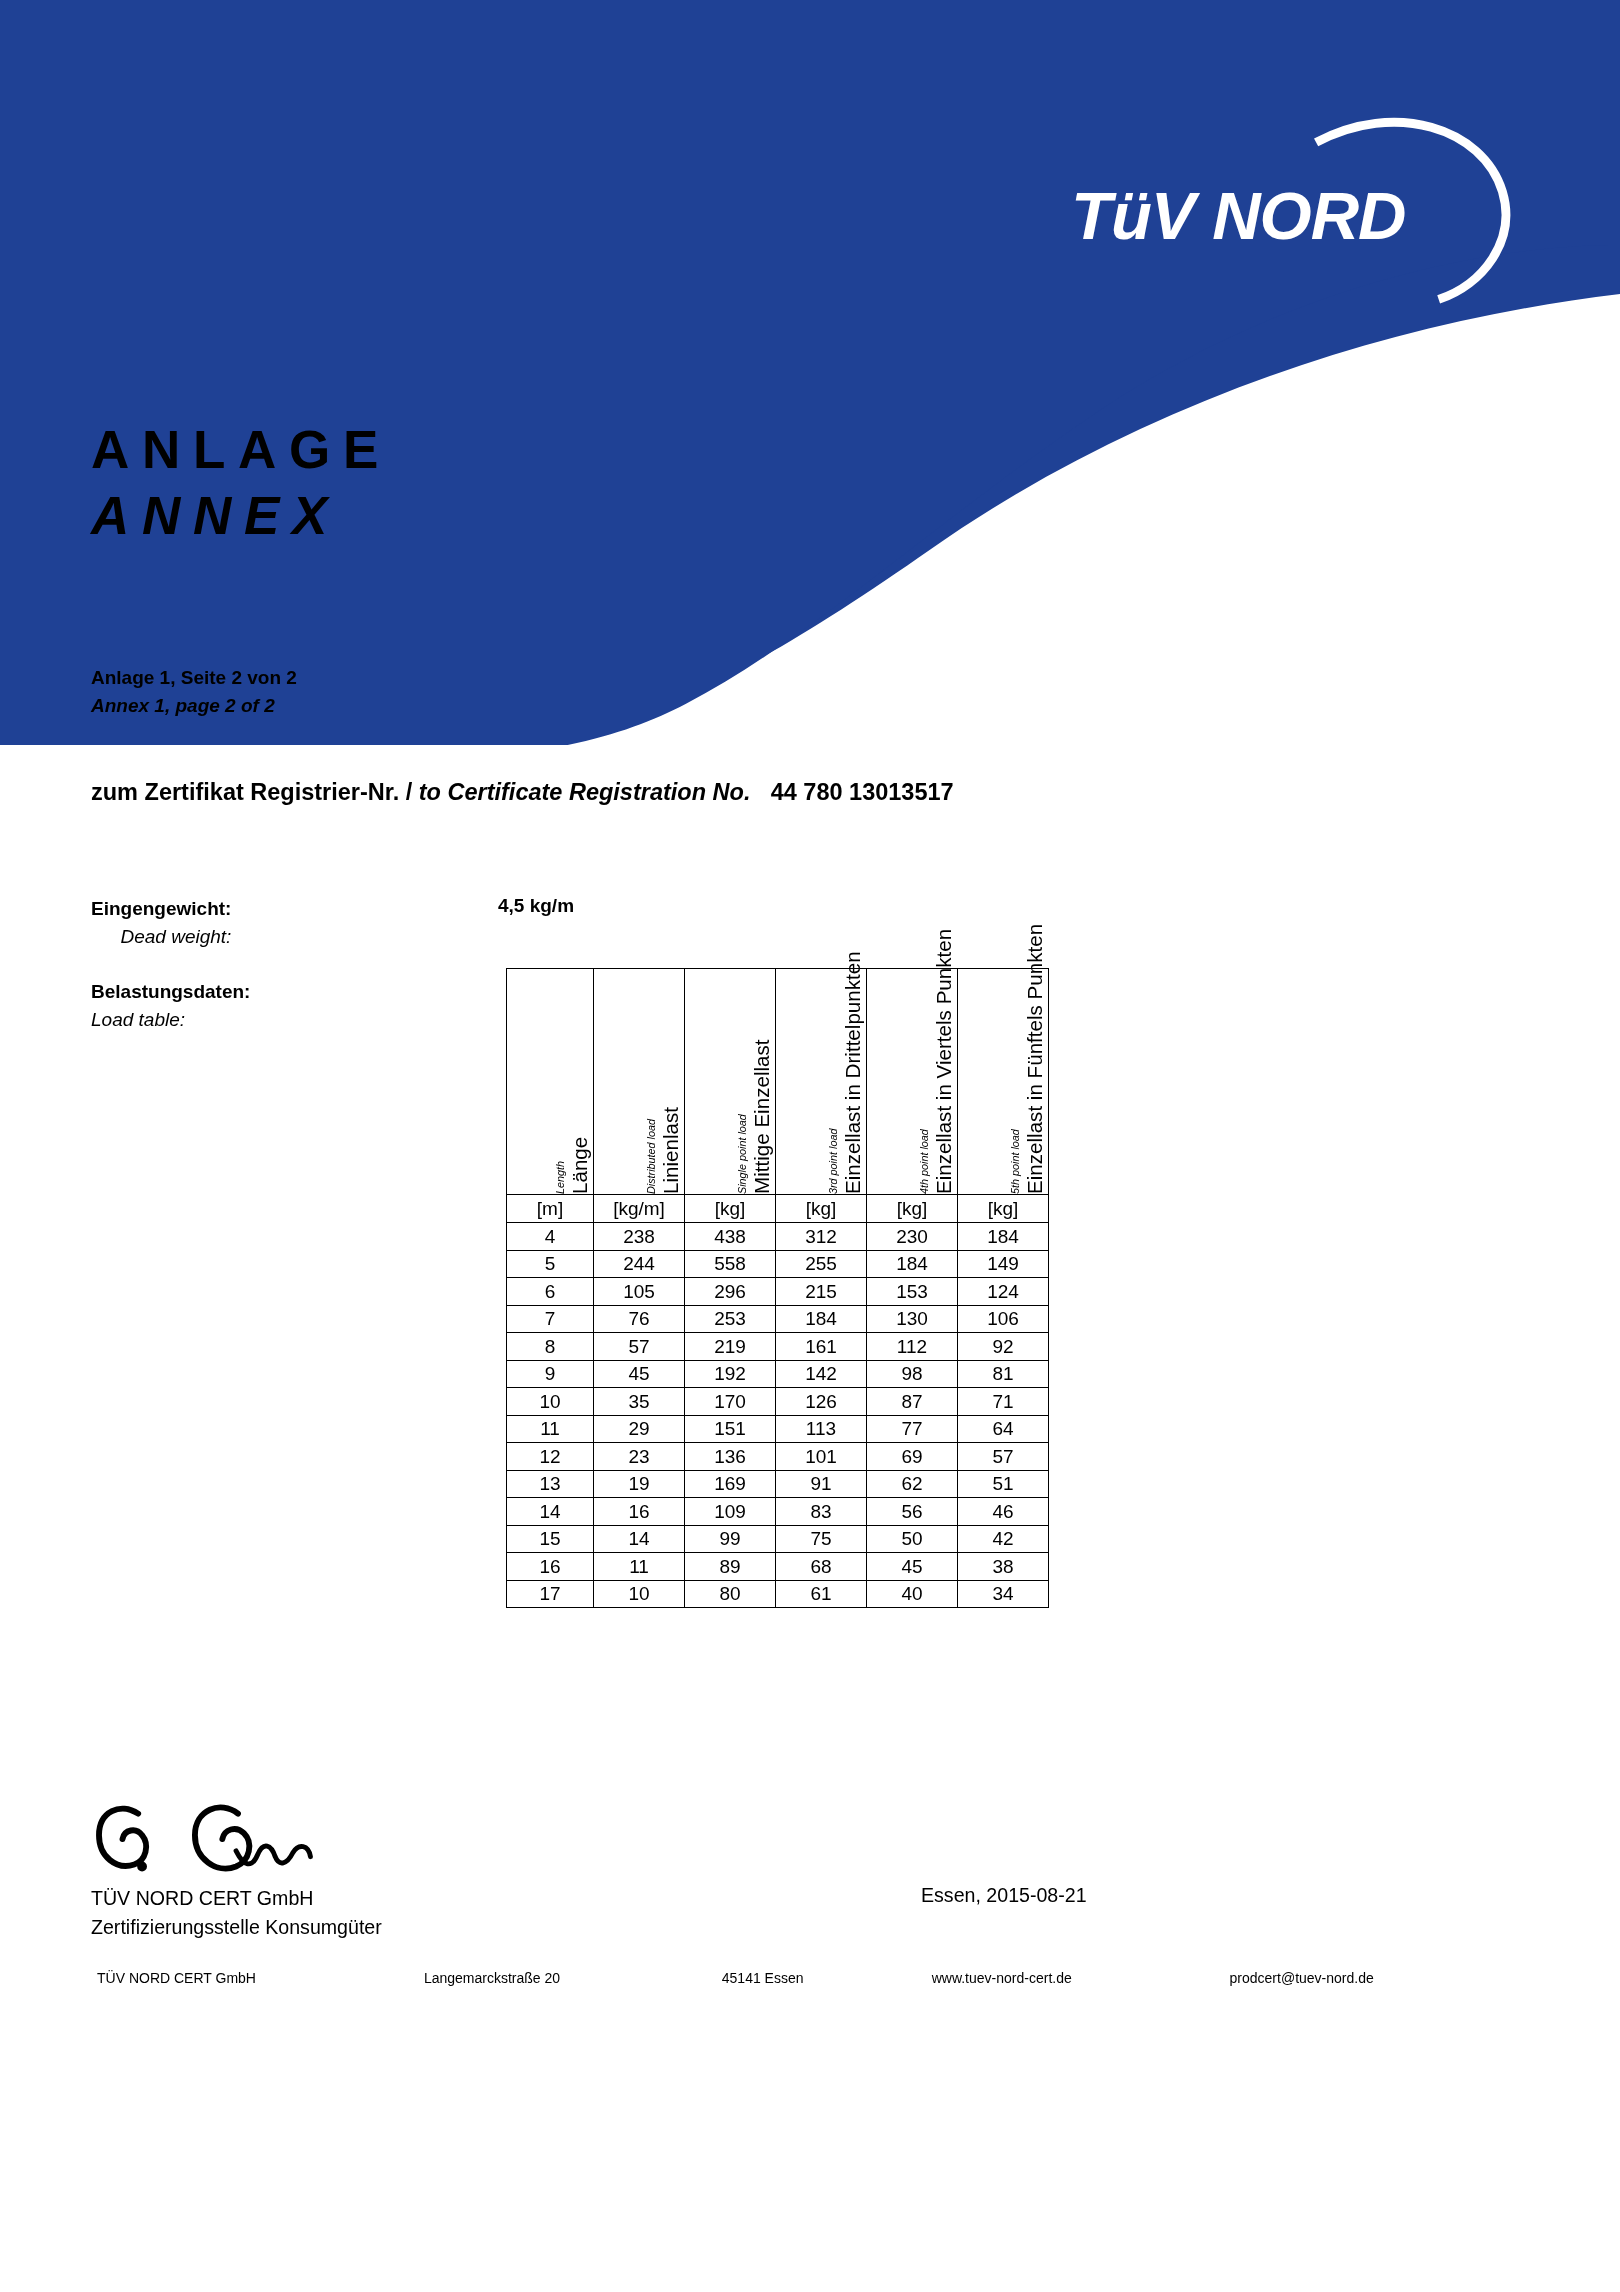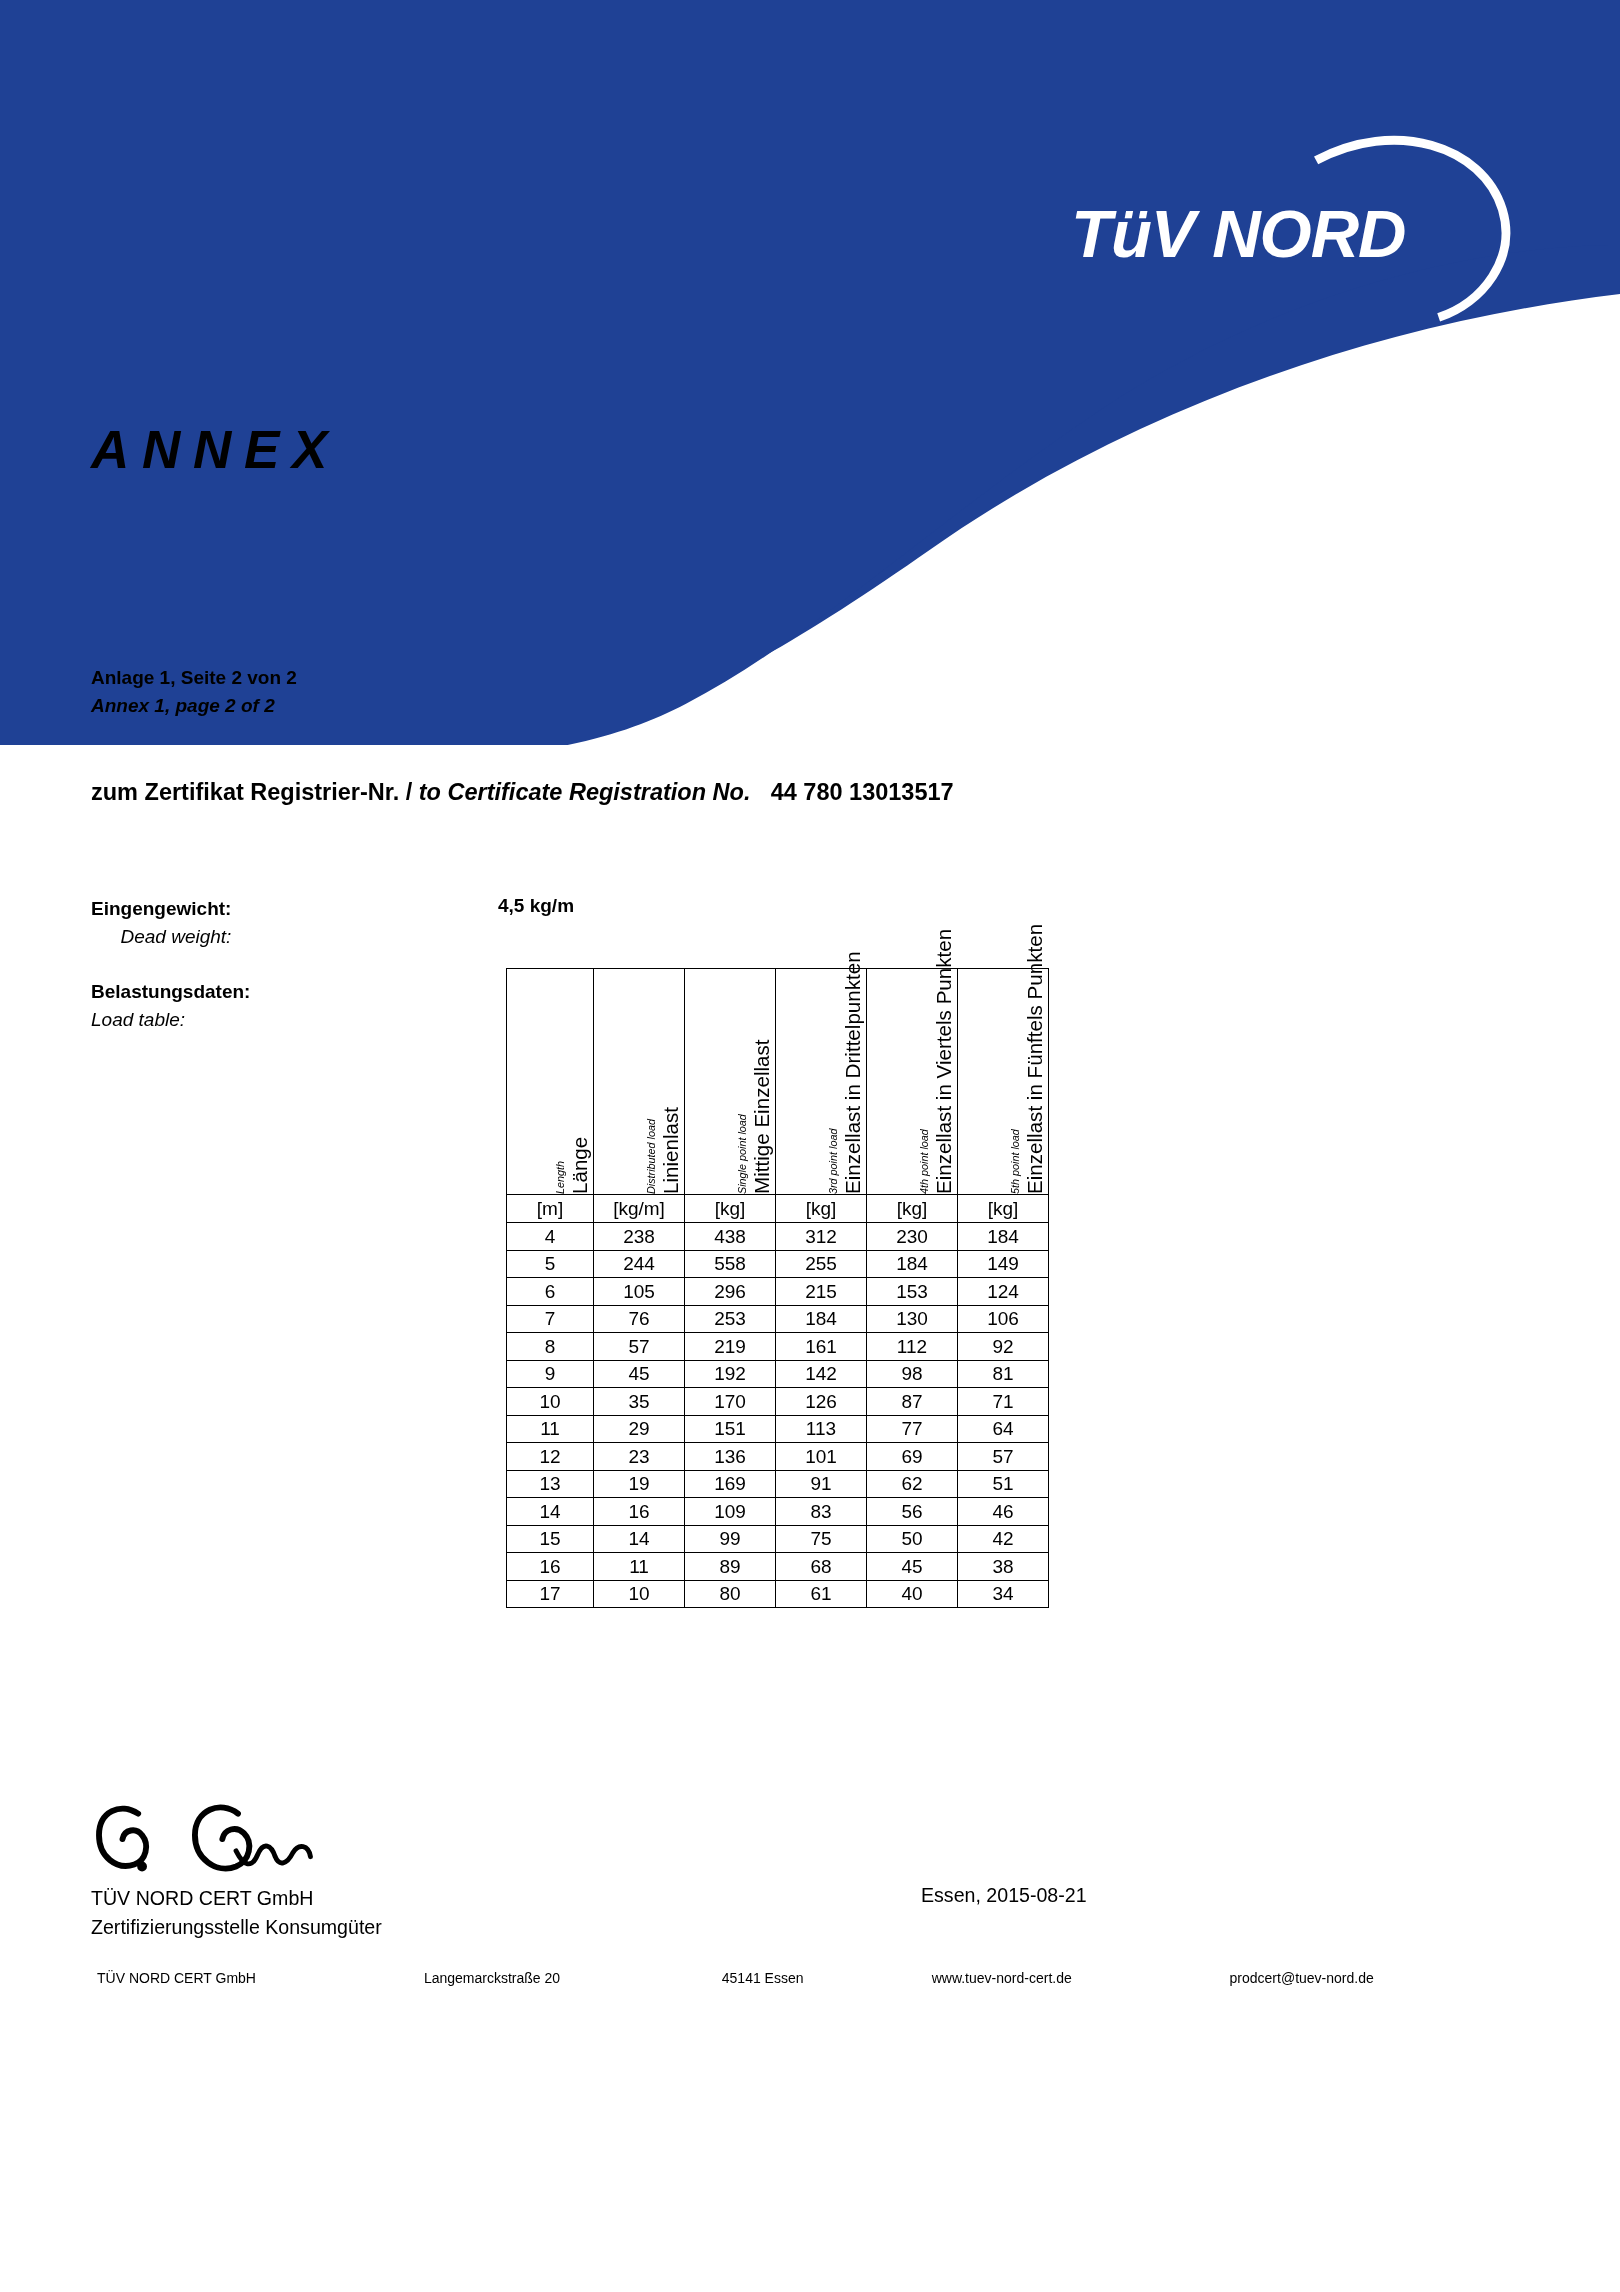--- a/index.html
+++ b/index.html
@@ -24,21 +24,21 @@
     width: 1620px;
     height: 745px;
     overflow: hidden;
     pointer-events: none;
   }
   .header svg {
     display: block;
   }
   .logo {
     position: absolute;
-    top: 126px;
+    top: 108px;
     right: 98px;
     width: 451px;
     height: 216px;
   }
   .logo-text {
     position: absolute;
     left: 0;
     top: 69px;
     font-family: "Liberation Sans", sans-serif;
     font-weight: bold;
@@ -222,20 +222,21 @@
   </svg>
   <div class="logo">
     <svg width="451" height="216" viewBox="0 0 460 220" xmlns="http://www.w3.org/2000/svg">
       <path d="M250,35 C330,-8 420,20 440,85 C455,135 420,180 375,195" fill="none" stroke="#ffffff" stroke-width="9"></path>
     </svg>
     <div class="logo-text">TüV NORD</div>
   </div>
 </div>
 
 <div class="title-block">
+  <div class="title-de">ANLAGE</div>
   <div class="title-en">ANNEX</div>
 </div>
 
 <div class="page-info">
   <div class="de">Anlage 1, Seite 2 von 2</div>
   <div class="en">Annex 1, page 2 of 2</div>
 </div>
 
 <div class="cert-line">
   <span>zum Zertifikat Registrier-Nr. /</span>

